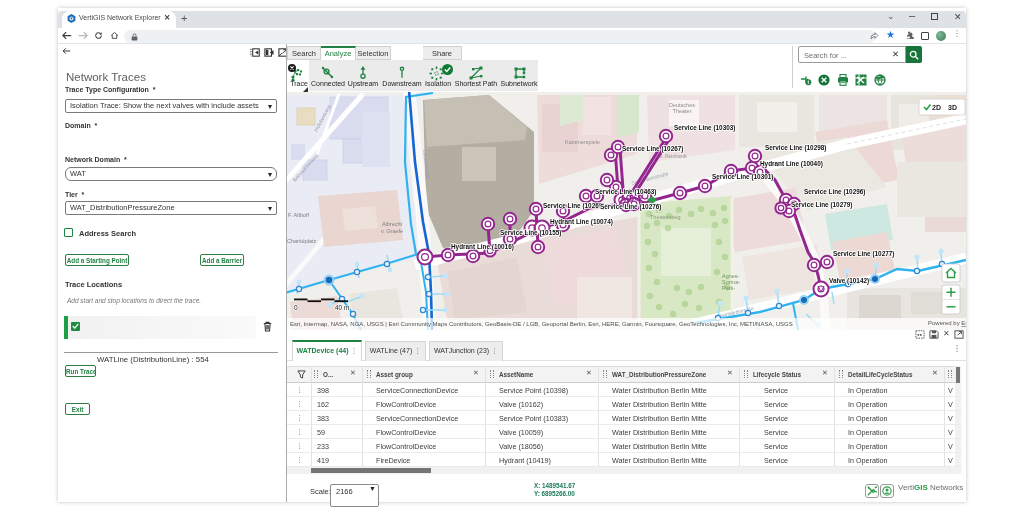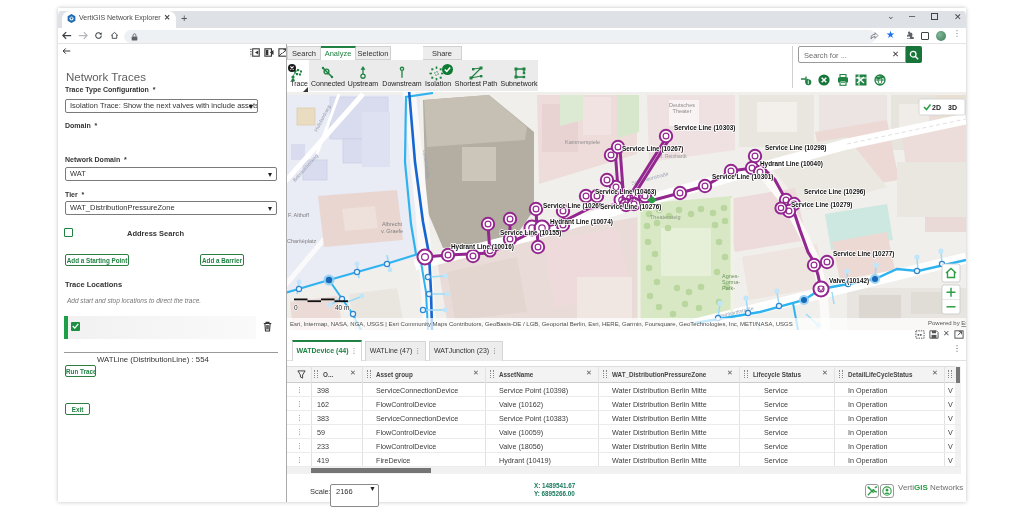--- a/index.html
+++ b/index.html
@@ -91,29 +91,29 @@
         <path d="M7 5.5 l4.5-3v6z" fill="#333"></path>
       </svg>
     <svg class="abs" style="left:220px;top:4px;" width="10" height="9" viewBox="0 0 12 11">
         <rect x="1" y="1" width="10" height="9" fill="none" stroke="#333" stroke-width="1.3"></rect>
         <path d="M5.5 6.5 L10 2 M10 2h-3.5 M10 2v3.5" stroke="#333" stroke-width="1.2" fill="none"></path>
         <path d="M1 10 l4-4" stroke="#333" stroke-width="1.2"></path>
       </svg>
 
     <div class="abs" style="left:8px;top:27px;font-size:11.5px;color:#5f5f5f;">Network Traces</div>
     <div class="abs" style="left:7px;top:42px;font-size:7px;font-weight:bold;color:#333;">Trace Type Configuration&nbsp; *</div>
-    <div class="abs sel" style="left:7px;top:55px;width:193px;height:14px;">Isolation Trace: Show the next valves with include assets</div>
+    <div class="abs sel" style="left:7px;top:55px;width:212px;height:14px;">Isolation Trace: Show the next valves with include assets</div>
     <div class="abs" style="left:7px;top:78px;font-size:7px;font-weight:bold;color:#333;">Domain&nbsp; *</div>
     <div class="abs" style="left:7px;top:112px;font-size:7px;font-weight:bold;color:#333;">Network Domain&nbsp; *</div>
-    <div class="abs sel" style="left:7px;top:123px;width:212px;height:14px;">WAT</div>
+    <div class="abs sel" style="left:7px;top:123px;width:212px;height:14px;border-radius:6px;">WAT</div>
     <div class="abs" style="left:7px;top:147px;font-size:7px;font-weight:bold;color:#333;">Tier&nbsp; *</div>
     <div class="abs sel" style="left:7px;top:157px;width:212px;height:14px;">WAT_DistributionPressureZone</div>
 
     <div class="abs" style="left:6px;top:184px;width:9px;height:9px;border:1.5px solid #1f8242;border-radius:1px;background:#fff;"></div>
-    <div class="abs" style="left:21px;top:185px;font-size:7.5px;font-weight:bold;color:#333;margin-left:48px;">Address Search</div>
+    <div class="abs" style="left:21px;top:185px;font-size:7.5px;font-weight:bold;color:#333;">Address Search</div>
 
     <div class="abs btn" style="left:7px;top:210px;width:64px;height:12px;">Add a Starting Point</div>
     <div class="abs btn" style="left:142px;top:210px;width:44px;height:12px;">Add a Barrier</div>
 
     <div class="abs" style="left:7px;top:236px;font-size:7.5px;font-weight:bold;color:#333;">Trace Locations</div>
     <div class="abs" style="left:9px;top:253px;font-size:6.5px;font-style:italic;color:#777;">Add start and stop locations to direct the trace.</div>
 
     <div class="abs" style="left:6px;top:272px;width:192px;height:23px;background:linear-gradient(90deg,#f1f1f1,#fafafa);"></div>
     <div class="abs" style="left:6px;top:272px;width:4px;height:23px;background:#1e9e46;"></div>
     <div class="abs" style="left:13px;top:277.5px;width:9px;height:9px;background:#1e8e42;border-radius:1px;"></div>

